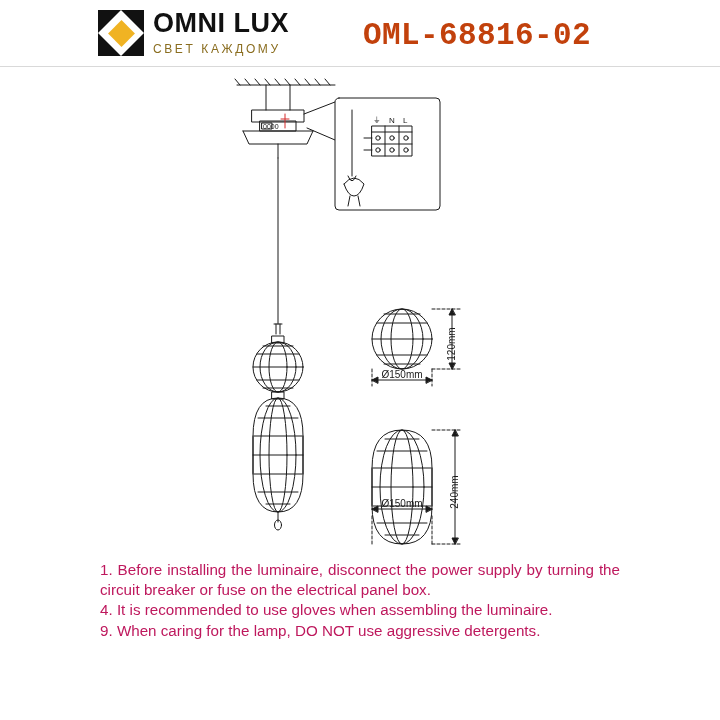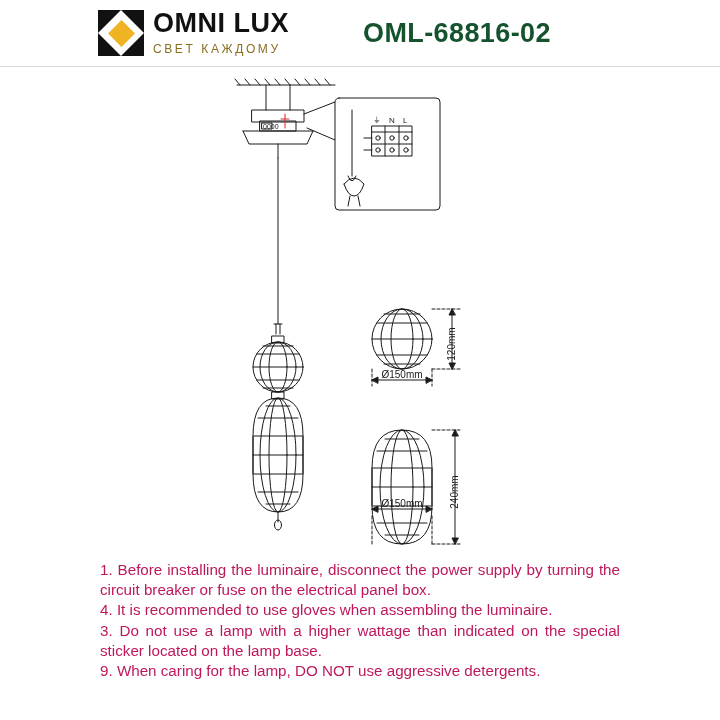--- a/index.html
+++ b/index.html
@@ -101,25 +101,26 @@
     margin-top: 6px;
     font-size: 12px;
     letter-spacing: 2.6px;
     color: #8a6d1f;
     white-space: nowrap;
   }
   .model-code {
     position: absolute;
     left: 363px;
     top: 18px;
-    font-size: 27px;
+    font-size: 31px;
     font-weight: bold;
     letter-spacing: 0.4px;
-    color: #14532d;
+    color: #c2410c;
     white-space: nowrap;
+    font-family: Liberation Mono, monospace;
   }
   .header-rule {
     position: absolute;
     left: 0;
     top: 66px;
     width: 720px;
     height: 1px;
     background: #d9d9d9;
   }
 
@@ -337,17 +338,16 @@
         <text x="402" y="312" text-anchor="middle">Ø150mm</text>
         <text x="458" y="426" transform="rotate(-90 458 426)" text-anchor="middle">240mm</text>
         <text x="402" y="441" text-anchor="middle">Ø150mm</text>
       </g>
     </svg>
   </div>
 
   <div class="instructions">
     <p>1. Before installing the luminaire, disconnect the power supply by turning the circuit breaker or fuse on the electrical panel box.</p>
     <p>4. It is recommended to use gloves when assembling the luminaire.</p>
-    <p>3. Do not use a lamp with a higher wattage than indicated on the special sticker located on the lamp base.</p>
     <p class="last">9. When caring for the lamp, DO NOT use aggressive detergents.</p>
   </div>
 
 </div>
 
 </body></html>

